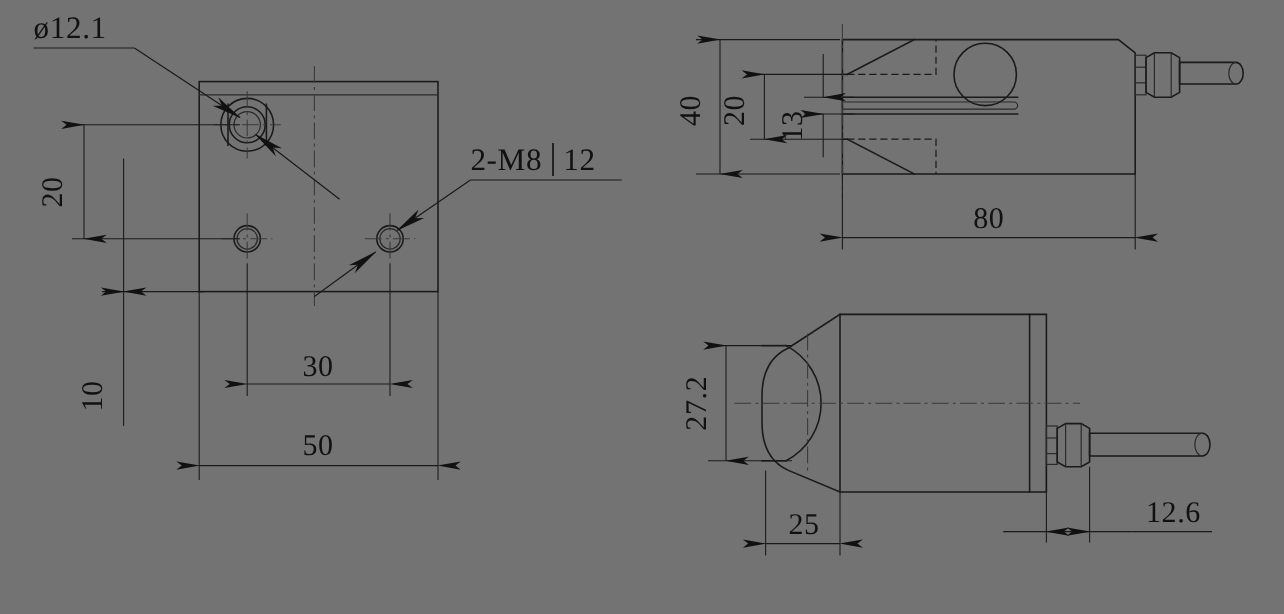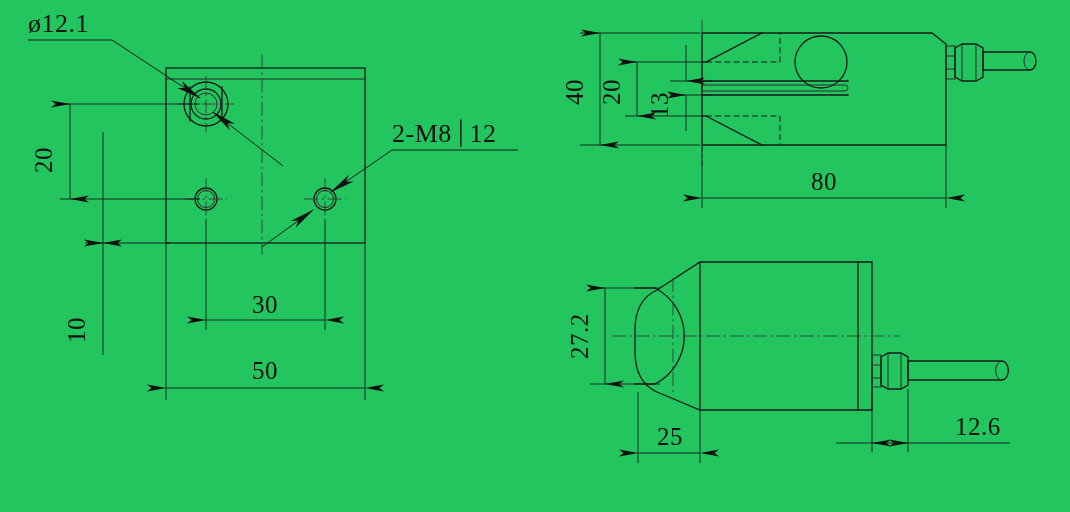--- a/index.html
+++ b/index.html
@@ -8,21 +8,21 @@
     padding: 0;
     background: #ffffff;
   }
   body {
     font-family: "Liberation Serif", serif;
   }
   #drawing-root {
     position: relative;
     width: 1070px;
     height: 512px;
-    background: #22c55e;
+    background: #737373;
     overflow: hidden;
   }
   svg.sheet {
     display: block;
     width: 1070px;
     height: 512px;
   }
   
   .outline      { fill: none; stroke: #1a1a1a; stroke-width: 1.3; stroke-linejoin: miter; stroke-linecap: square; }
   .outline-thin { fill: none; stroke: #2a2a2a; stroke-width: 1.0; }

